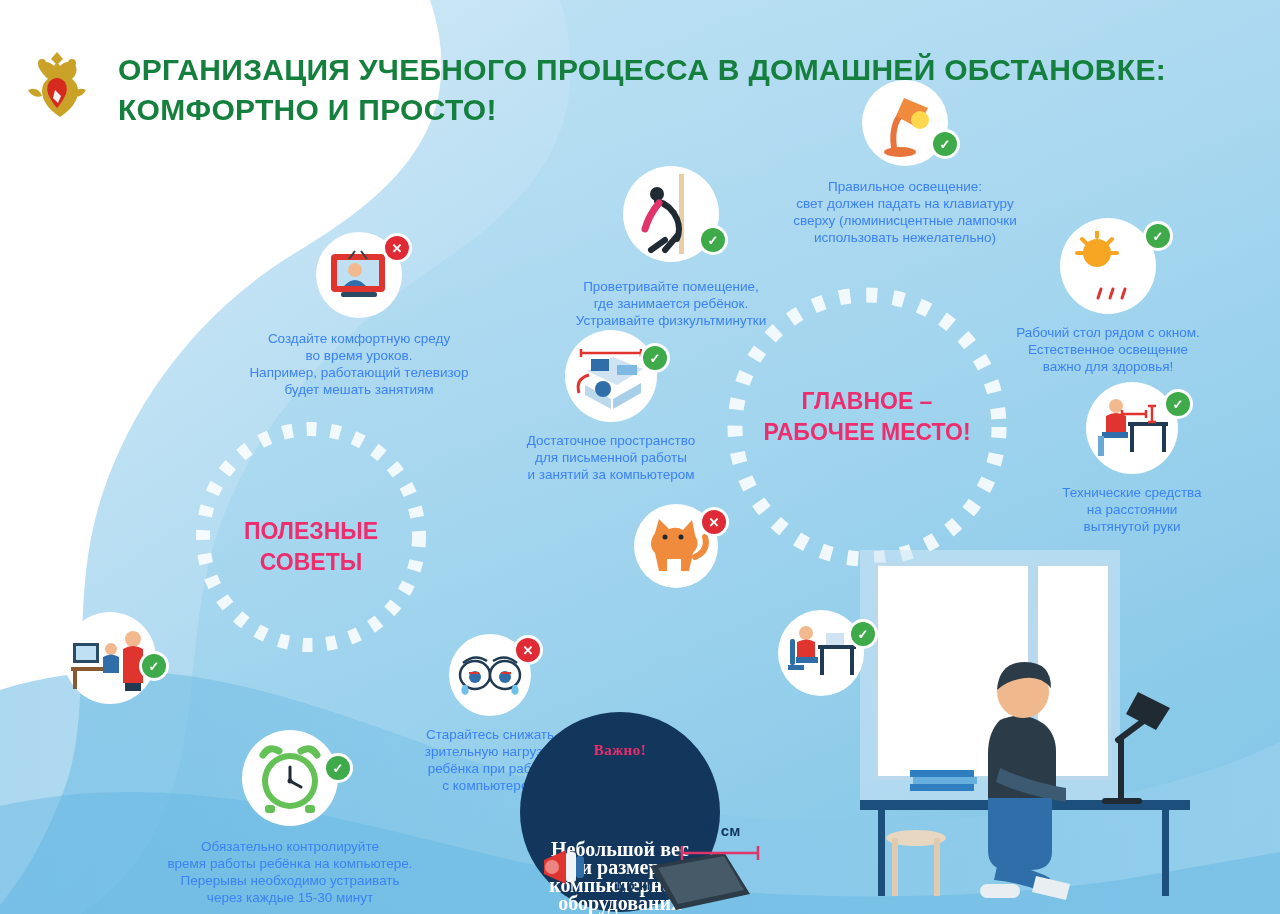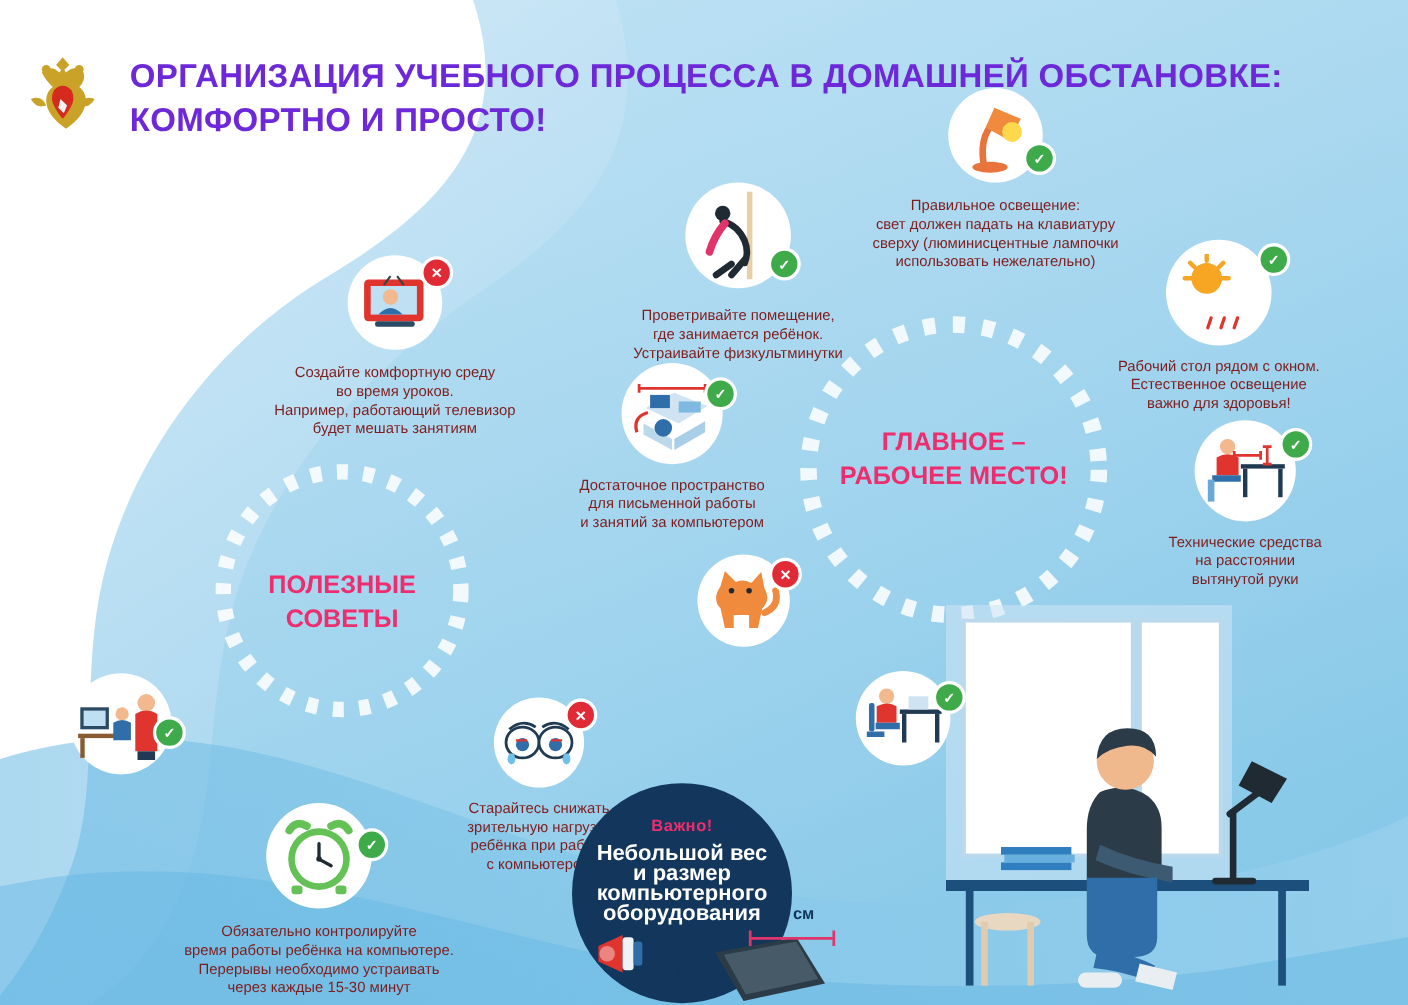--- a/index.html
+++ b/index.html
@@ -13,56 +13,56 @@
   .bg-layer{position:absolute;inset:0;overflow:hidden;}
   .bg-blue{
     position:absolute;left:0;top:0;width:1280px;height:914px;
   }
   
   .emblem{
     position:absolute;left:22px;top:46px;width:70px;height:88px;
   }
   .title{
     position:absolute;left:118px;top:50px;width:1060px;
-    color:#6d28d9;font-weight:bold;font-size:30px;line-height:40px;
+    color:#15803d;font-weight:bold;font-size:30px;line-height:40px;
     letter-spacing:0.3px;text-transform:uppercase;
     font-family:"Liberation Sans", sans-serif;
   }
   .title span{display:block;}
   
   .node{position:absolute;}
   .bubble{
     position:relative;border-radius:50%;
     background:#ffffff;
     display:flex;align-items:center;justify-content:center;
   }
   .badge{
     position:absolute;border-radius:50%;
     display:flex;align-items:center;justify-content:center;
     color:#fff;font-size:13px;font-weight:bold;line-height:1;
     box-shadow:0 0 0 3px #ffffff;
   }
   .badge.ok{background:#3faa4a;}
   .badge.no{background:#e02b36;}
   .caption{
-    text-align:center;color:#7f1d1d;font-size:13.5px;line-height:17px;
+    text-align:center;color:#3b82f6;font-size:13.5px;line-height:17px;
     white-space:pre-line;
   }
   
   .ring{position:absolute;border-radius:50%;}
   .ring-label{
     position:absolute;text-align:center;color:#ee2d6e;font-weight:bold;
     font-size:23px;line-height:31px;text-transform:uppercase;white-space:pre-line;
   }
   
   .important{
     position:absolute;left:520px;top:712px;width:200px;height:200px;border-radius:50%;
     background:#12365c;color:#fff;text-align:center;
-    display:flex;flex-direction:column;align-items:center;justify-content:flex-start;
-    padding-top:30px;box-sizing:border-box;
+    display:flex;flex-direction:column;align-items:center;justify-content:space-between;
+    padding-top:30px;box-sizing:border-box;font-family:Liberation Serif, serif;
   }
   .important .imp-title{color:#ee2d6e;font-weight:bold;font-size:15px;letter-spacing:.5px;}
   .important .imp-text{margin-top:8px;font-size:20px;font-weight:bold;line-height:18px;white-space:pre-line;}
   .measure{position:absolute;color:#12365c;font-weight:bold;font-size:15px;}
   svg{display:block;}
 </style>
 </head>
 <body>
 
 <div class="bg-layer">

